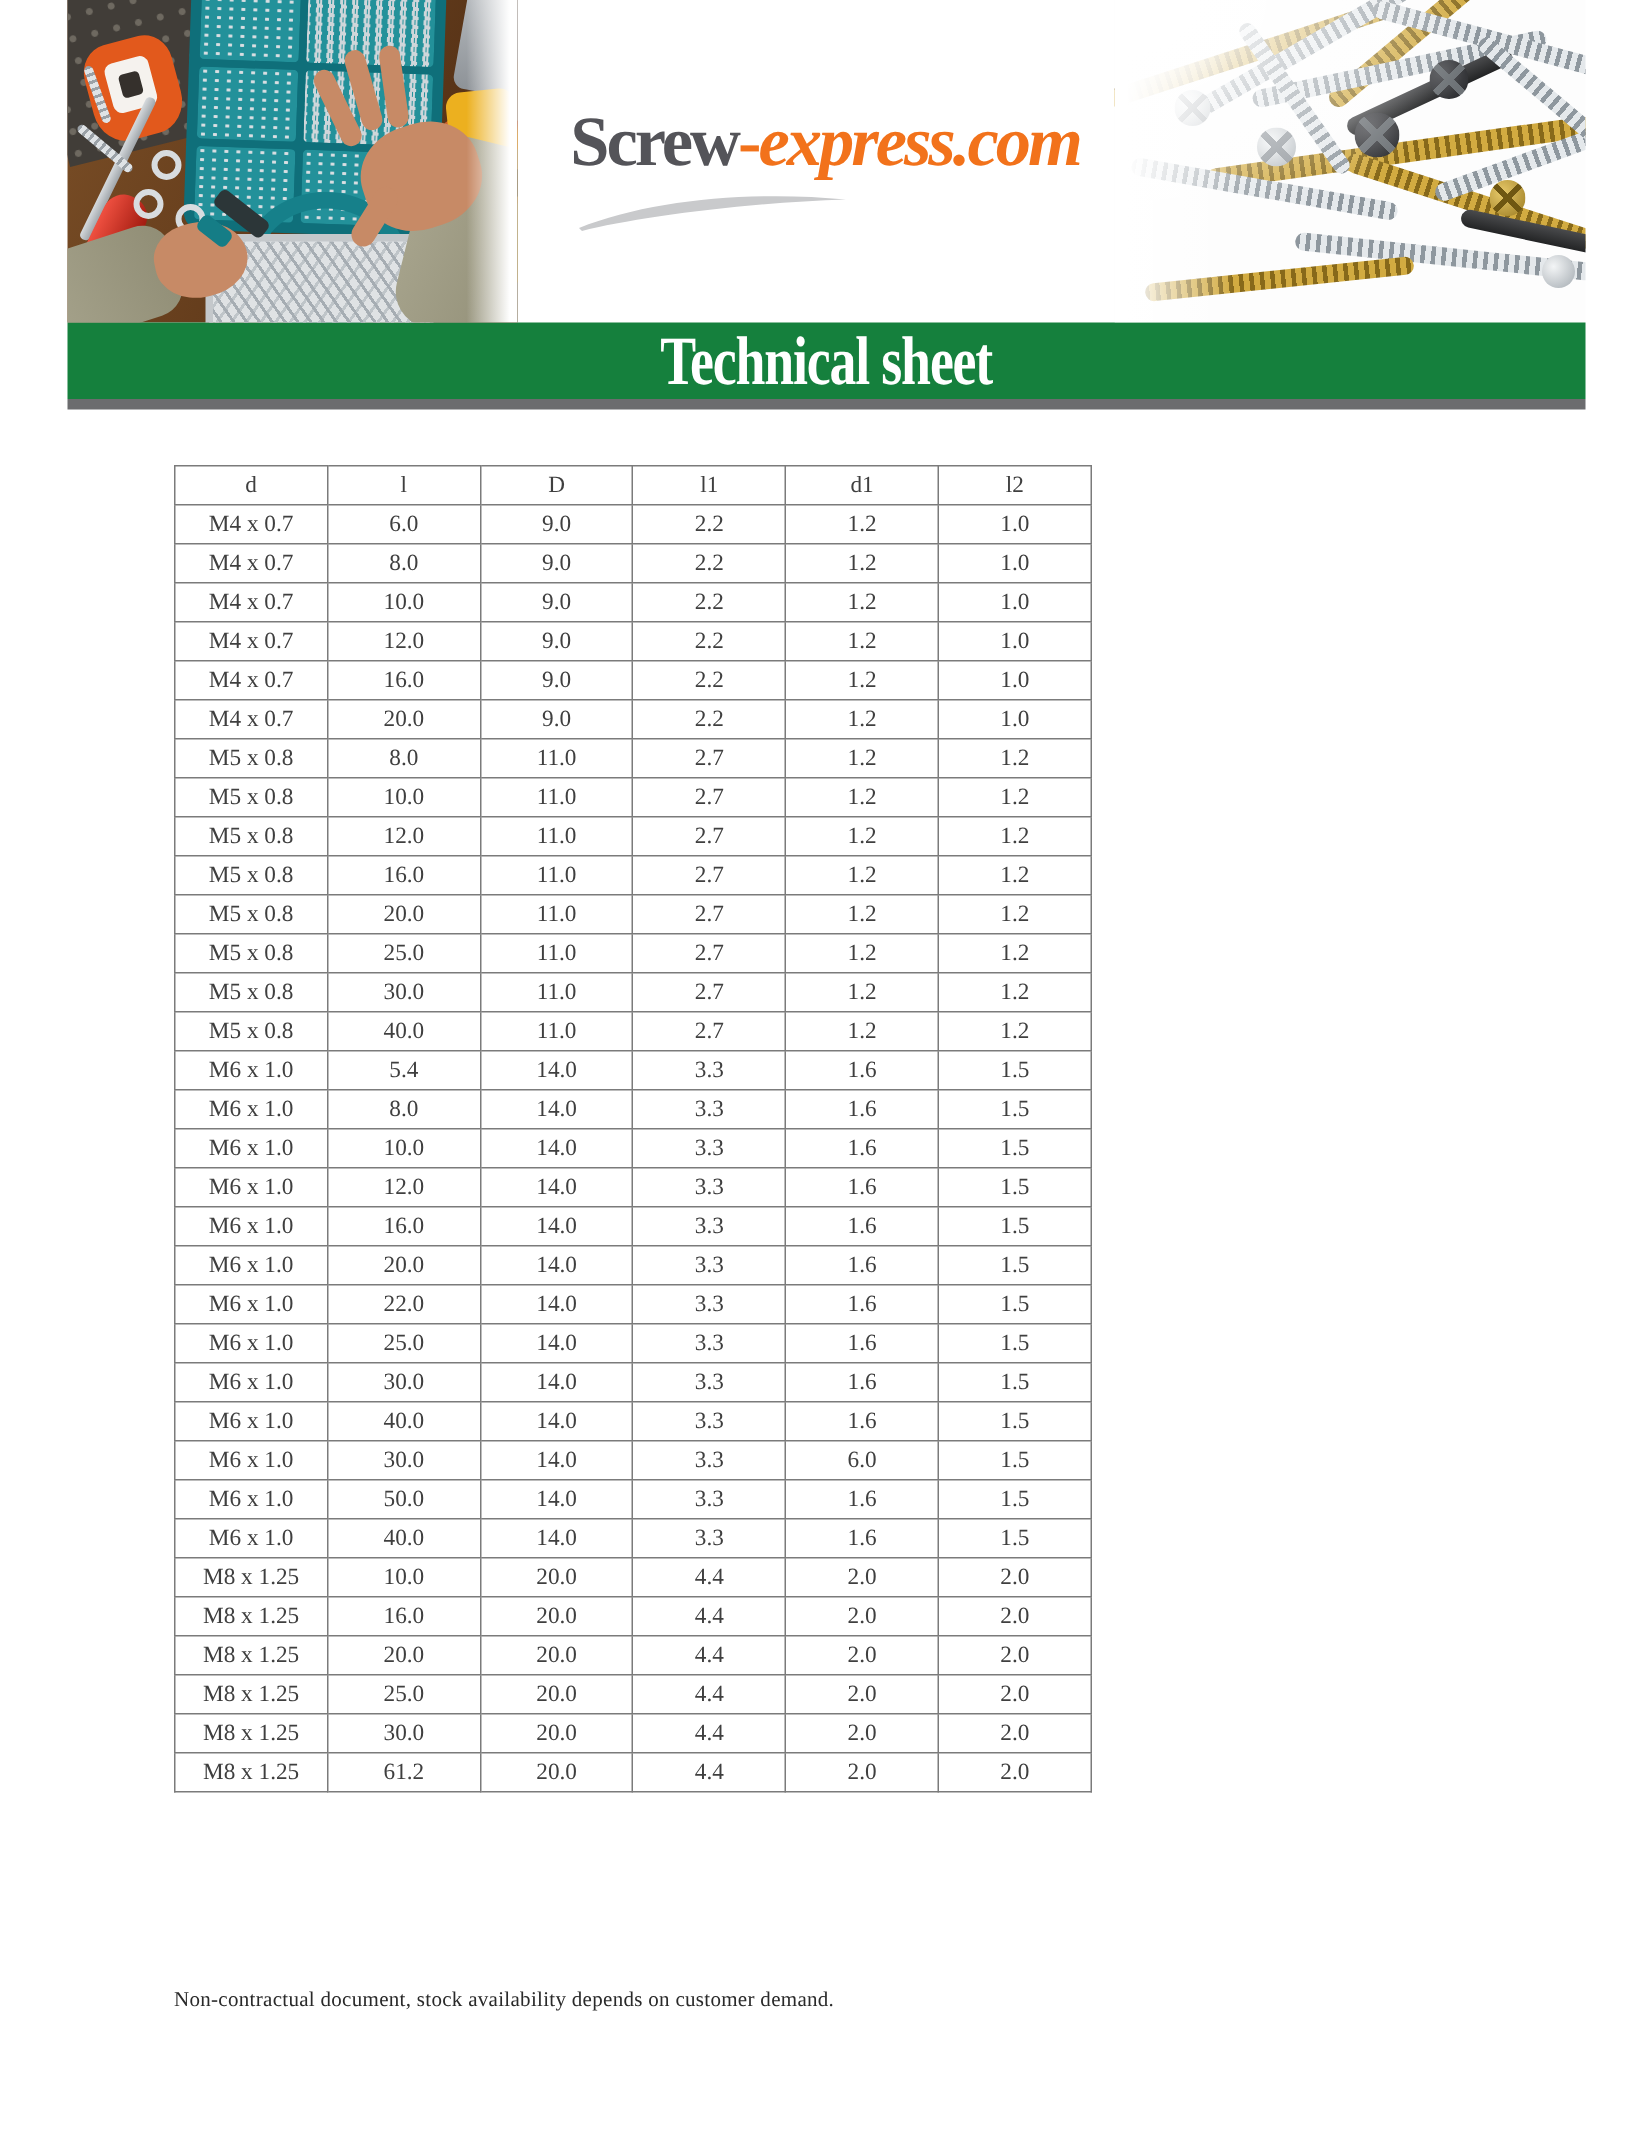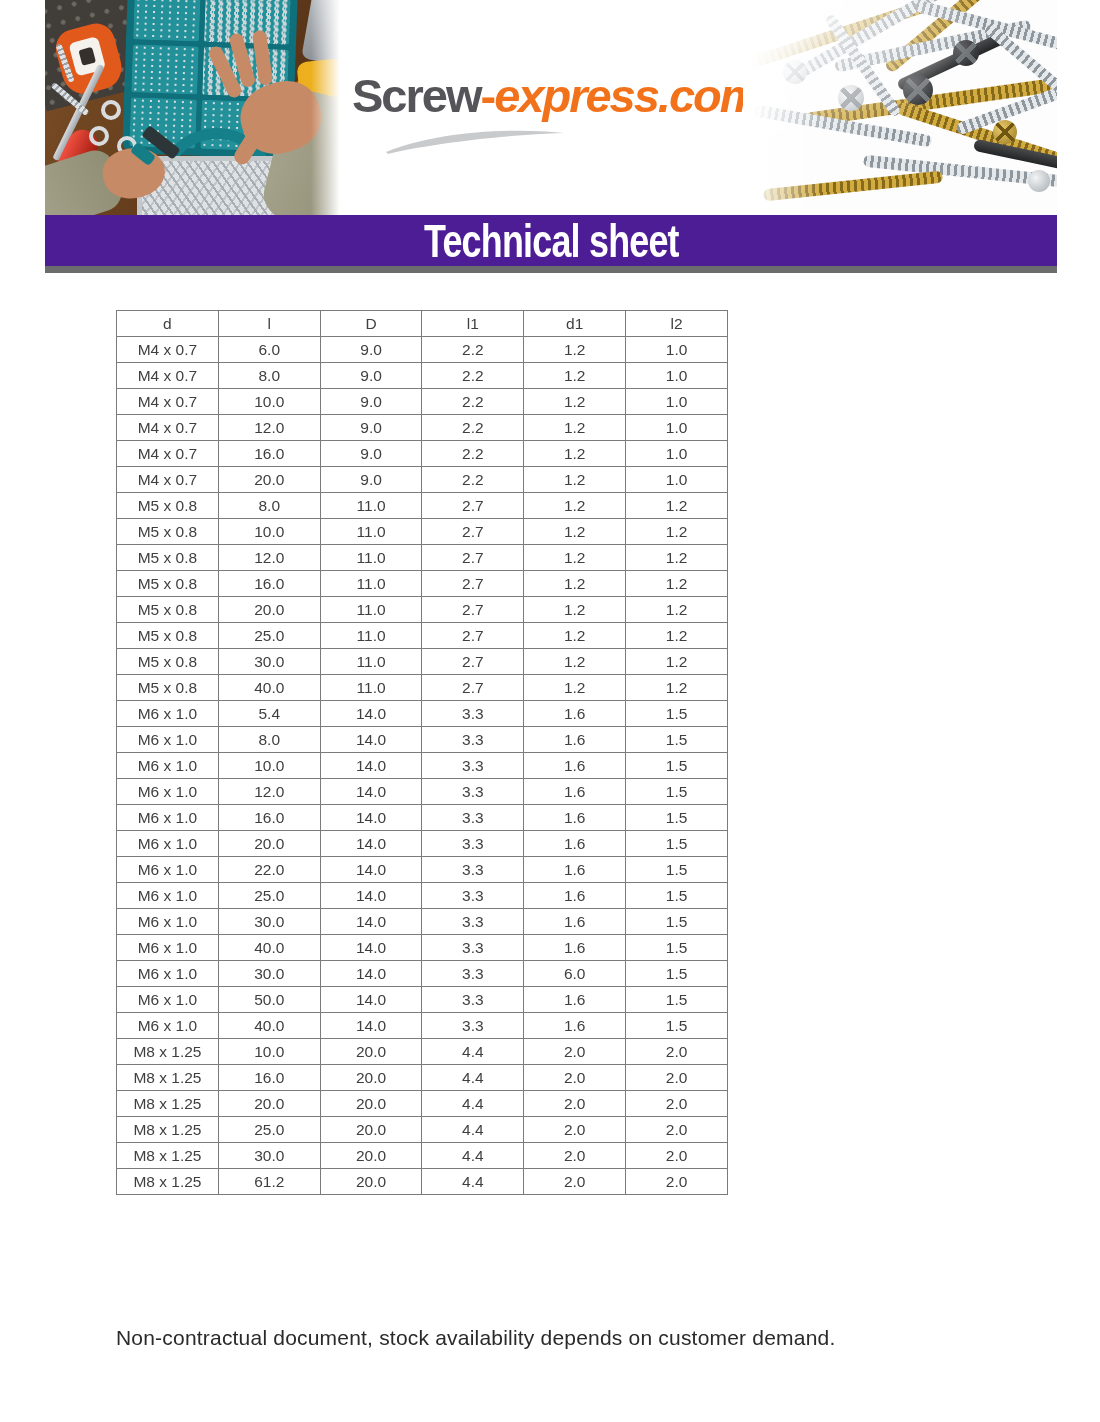--- a/index.html
+++ b/index.html
@@ -1,17 +1,17 @@
 <!DOCTYPE html>
 <html><head>
 <meta charset="utf-8">
 <style>
   html,body{margin:0;padding:0;background:#fff;}
   .page{position:relative;width:1100px;height:1422px;background:#fff;overflow:hidden;
-        font-family:Liberation Sans, sans-serif;}
+        font-family:Liberation Serif, serif;}
 
   
   .photo{position:absolute;top:0;height:215px;overflow:hidden;}
   .photo-left{left:45px;width:300px;
     background:linear-gradient(115deg,#7b4f27 0%,#6b421f 35%,#5a3518 70%,#4e2c12 100%);}
   .photo-right{left:743px;width:314px;background:#fdfdfd;}
   .photo *{position:absolute;}
 
   .pegboard{left:-15px;top:-25px;width:150px;height:120px;background-color:#413d38;
     background-image:radial-gradient(#6e6960 2px,transparent 2.6px);background-size:15px 15px;
@@ -80,34 +80,34 @@
 
   
   .logo-box{position:absolute;left:352px;top:70px;width:396px;text-align:center;}
   .logo-text{font-size:47px;font-weight:bold;letter-spacing:-2px;line-height:1.1;white-space:nowrap;}
   .logo-gray{color:#545459;}
   .logo-orange{color:#f2721b;}
   .logo-orange.it{font-style:italic;}
   .swoosh{display:block;margin:4px 0 0 26px;}
 
   
-  .banner{position:absolute;left:45px;top:215px;width:1012px;height:51px;background:#4c1d95;
+  .banner{position:absolute;left:45px;top:215px;width:1012px;height:51px;background:#15803d;
     display:flex;align-items:center;justify-content:center;}
   .banner-title{color:#fff;font-size:46px;font-weight:bold;letter-spacing:-1px;
     display:inline-block;transform:scaleX(0.78);white-space:nowrap;}
   .banner-strip{position:absolute;left:45px;top:266px;width:1012px;height:7px;background:#6b6c6e;}
 
   
   .spec-table{position:absolute;left:116px;top:310px;width:612px;border-collapse:collapse;
     table-layout:fixed;font-size:15.5px;color:#3f3f3f;}
   .spec-table th,.spec-table td{border:1px solid #7b7b7b;height:25px;line-height:25px;
     text-align:center;font-weight:normal;padding:0;}
 
   
-  .note{position:absolute;left:116px;top:1326px;margin:0;font-size:21px;color:#2a2a2a;
+  .note{position:absolute;left:116px;top:1326px;margin:0;font-size:14px;color:#2a2a2a;
     letter-spacing:0.2px;}
   .footer-bar{position:absolute;left:47px;top:1386px;width:1006px;height:36px;background:#58595b;
     text-align:right;}
   .footer-email{display:inline-block;margin-right:46px;line-height:36px;color:#fff;
     font-size:21px;font-weight:bold;transform:scaleX(0.85);transform-origin:right center;
     white-space:nowrap;}
 </style>
 </head>
 <body>
 

